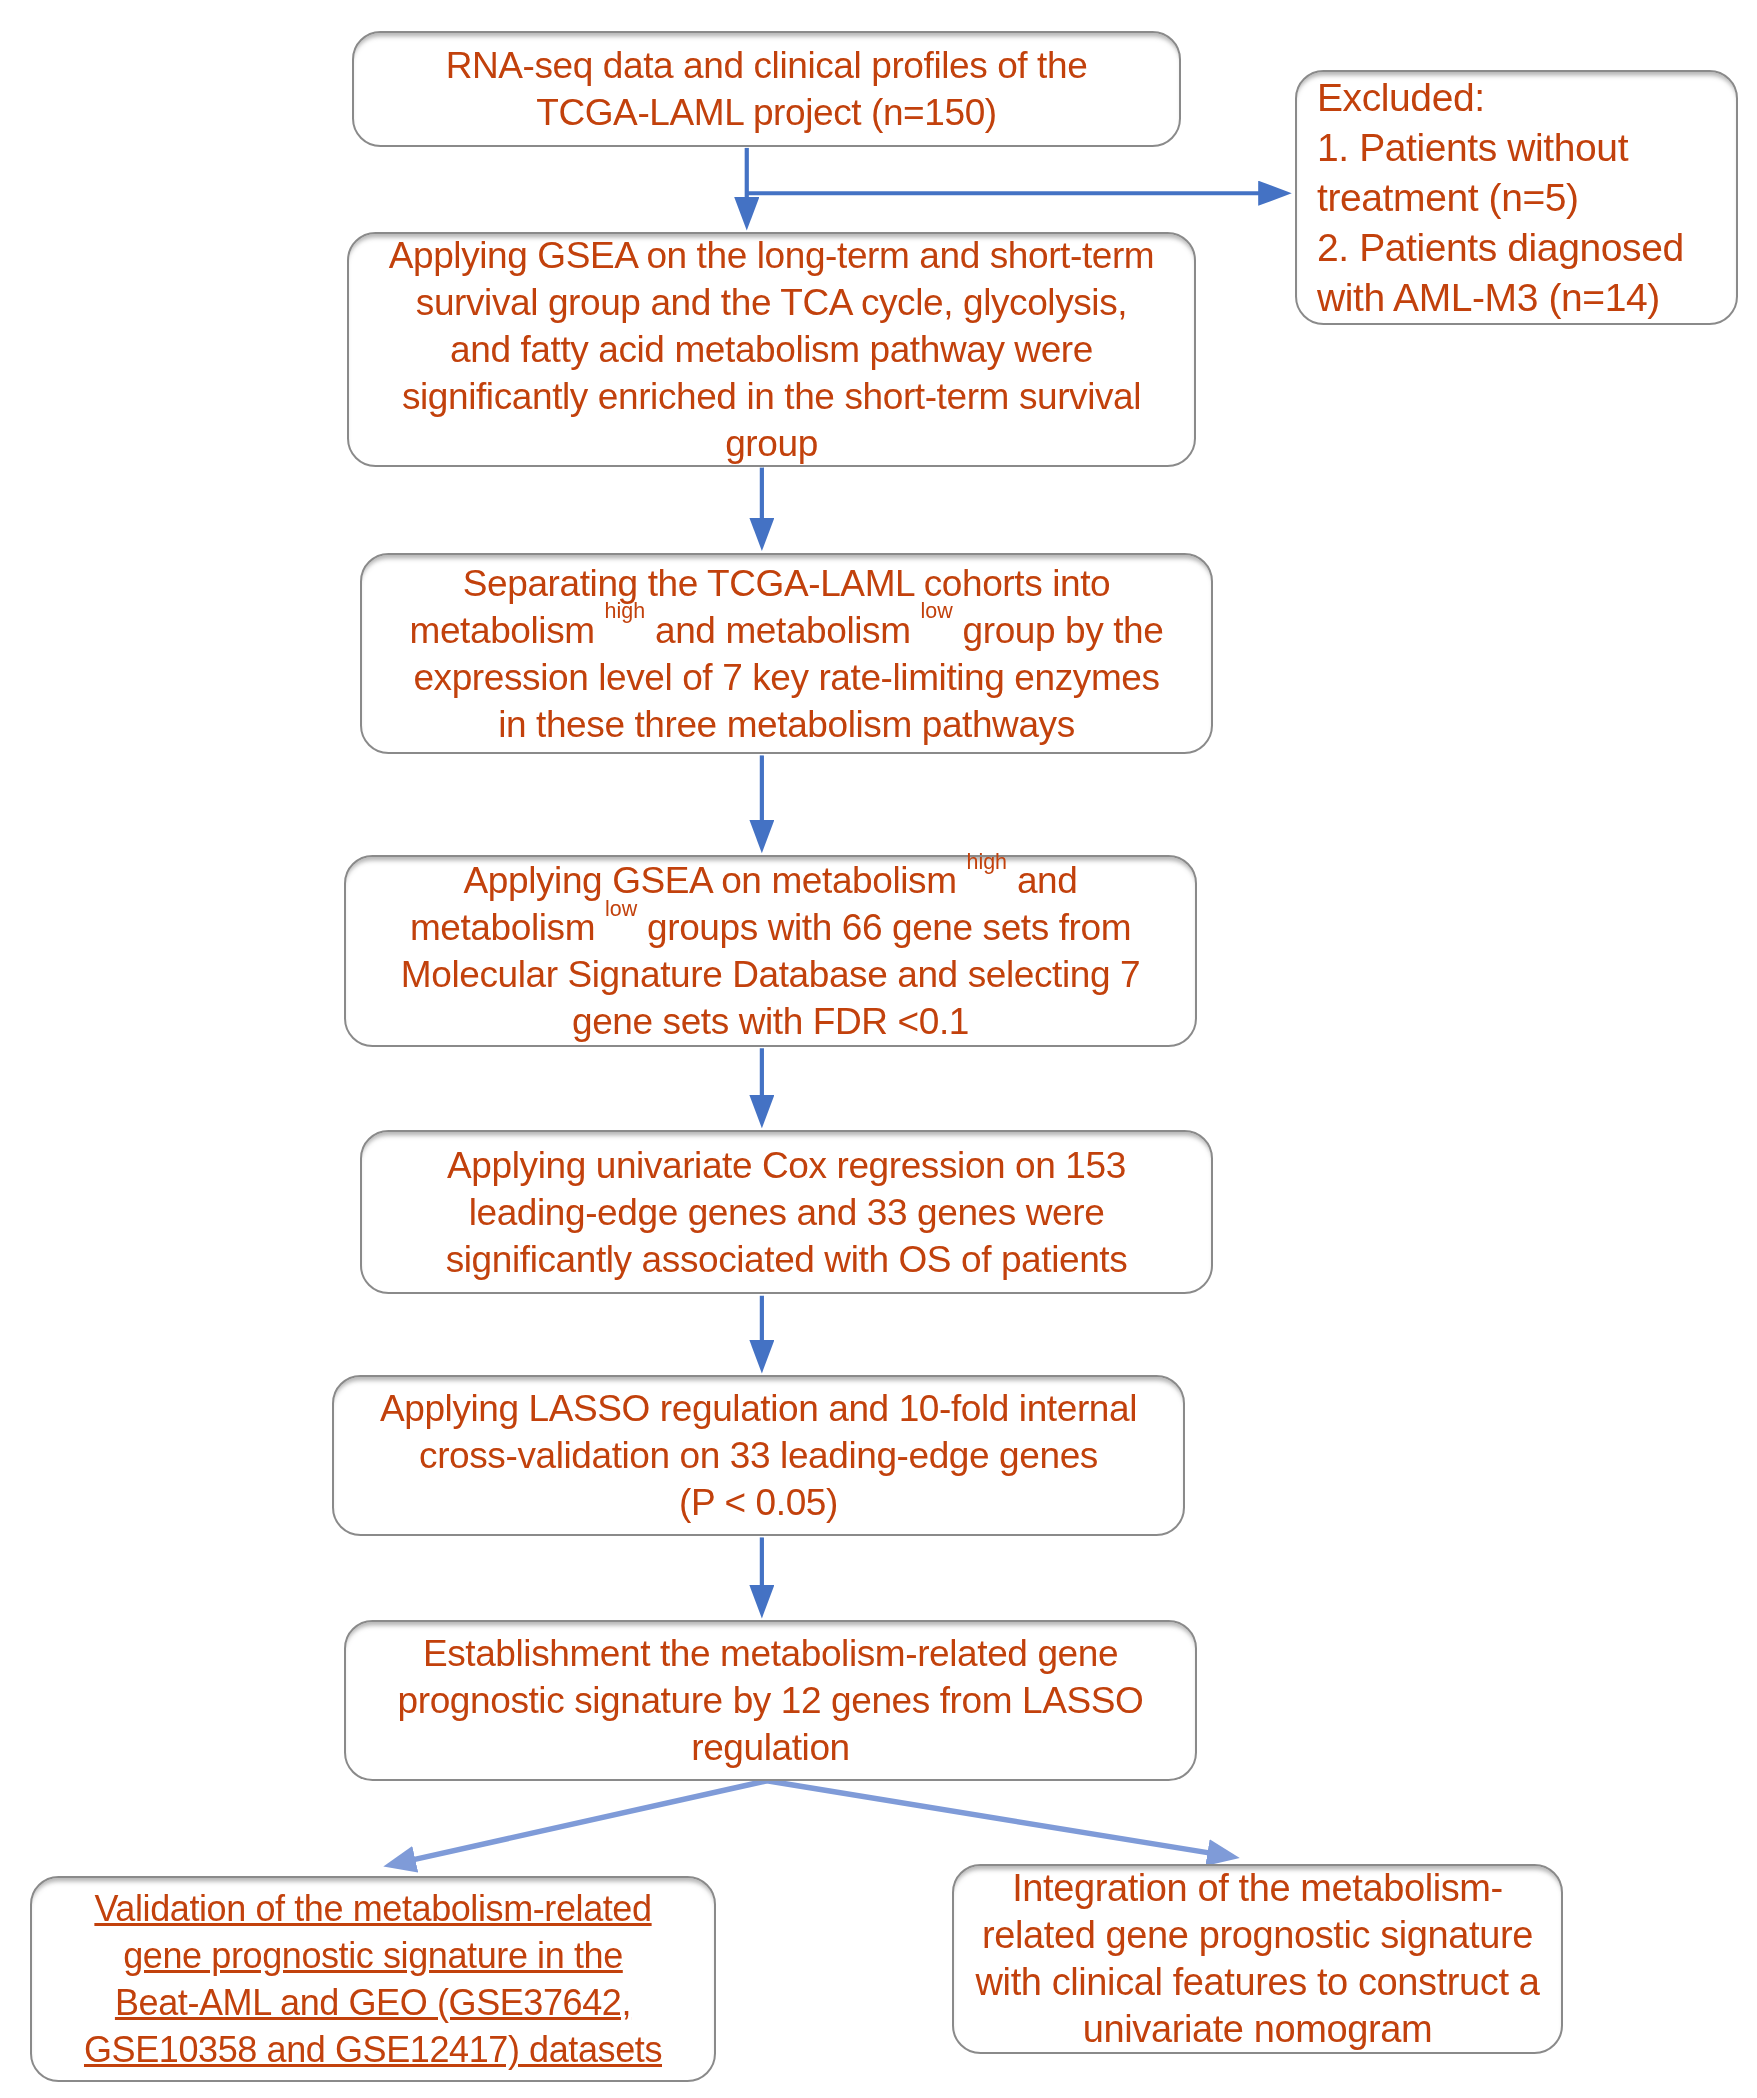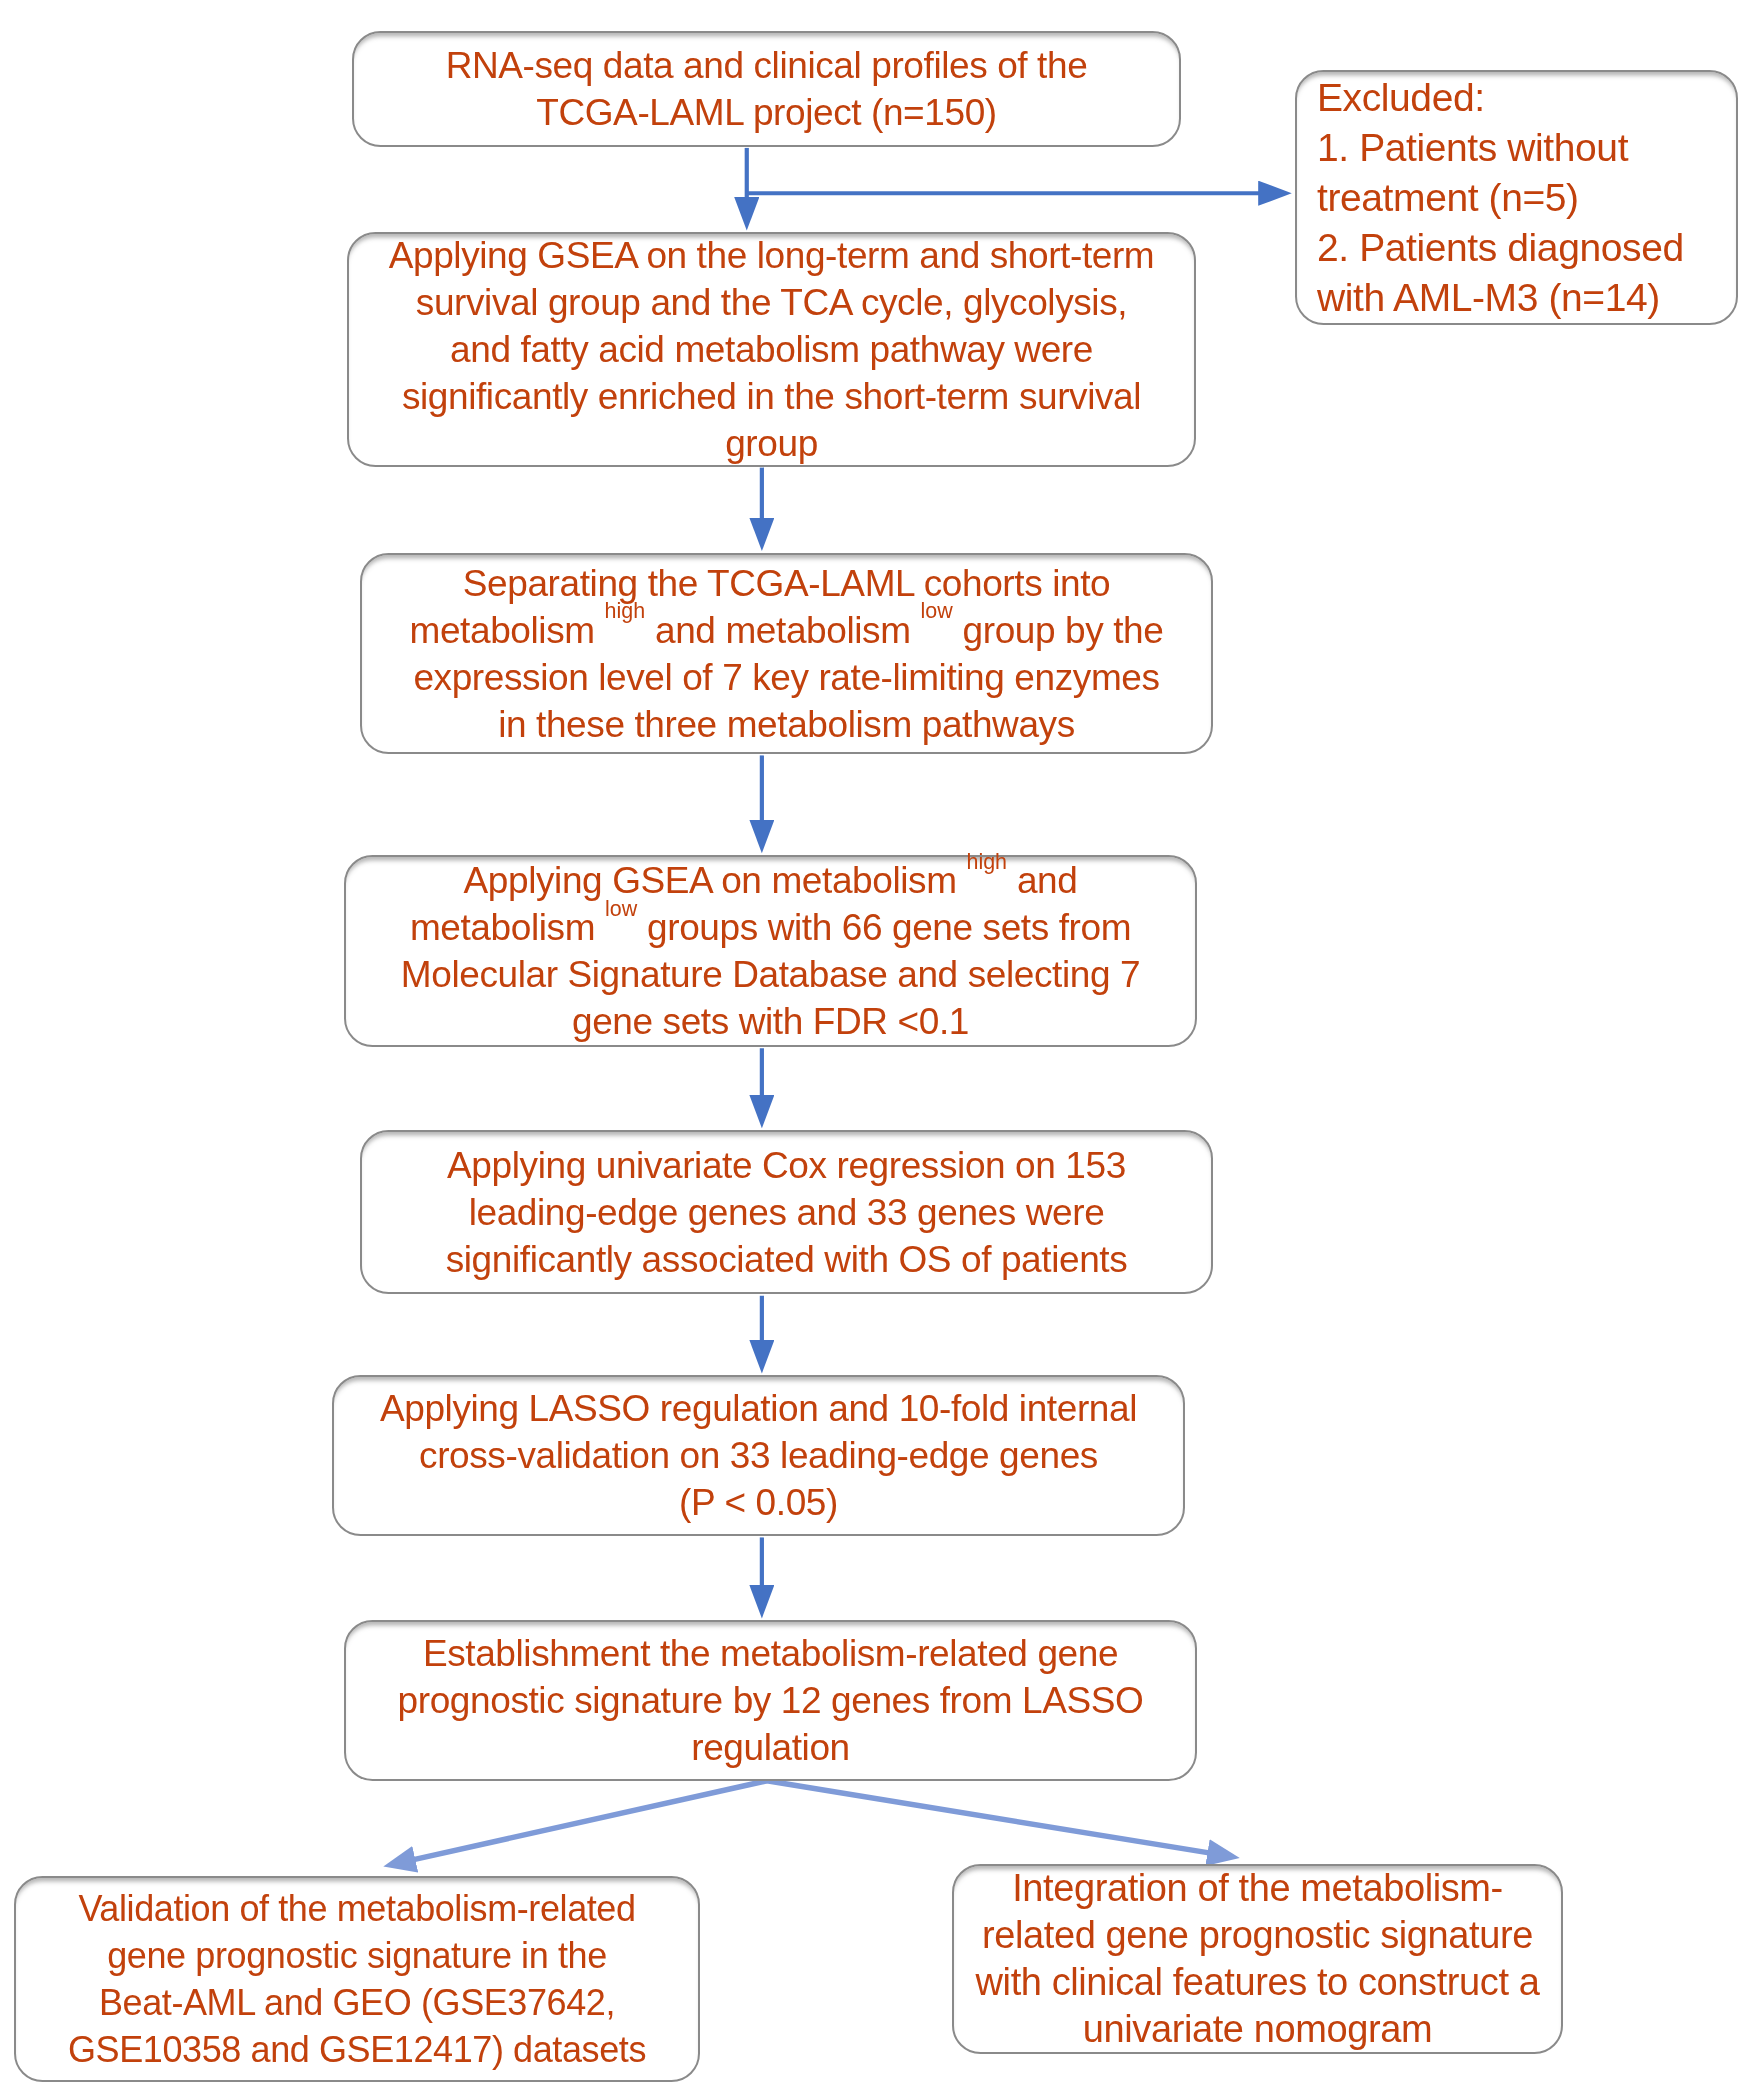--- a/index.html
+++ b/index.html
@@ -49,21 +49,21 @@
     line-height: 50px;
   }
   #box-top        { left: 352px;  top: 31px;   width: 829px;  height: 116px; }
   #box-excluded   { left: 1295px; top: 70px;   width: 443px;  height: 255px; }
   #box-gsea-survival   { left: 347px; top: 232px;  width: 849px; height: 235px; }
   #box-separating      { left: 344px; top: 553px;  width: 853px; height: 201px; margin-left: 16px; }
   #box-gsea-metabolism { left: 344px; top: 855px; width: 853px; height: 192px; }
   #box-cox             { left: 344px; top: 1130px; width: 853px; height: 164px; margin-left: 16px; }
   #box-lasso           { left: 332px; top: 1375px; width: 853px; height: 161px; }
   #box-establishment   { left: 344px; top: 1620px; width: 853px; height: 161px; }
-  #box-validation  { left: 14px;   top: 1876px; width: 686px; height: 206px; font-size: 36px; }
+  #box-validation  { left: 30px;   top: 1876px; width: 686px; height: 206px; font-size: 36px; text-decoration: underline; }
   #box-integration { left: 952px; top: 1864px; width: 611px; height: 190px; font-size: 38px; }
 </style>
 </head>
 <body>
 
 <div id="canvas">
 
   <svg id="arrow-layer" viewBox="0 0 2094 2501" xmlns="http://www.w3.org/2000/svg">
     <defs>
       <marker id="head-blue" markerUnits="strokeWidth" markerWidth="9" markerHeight="7" refX="0.3" refY="3" orient="auto">

